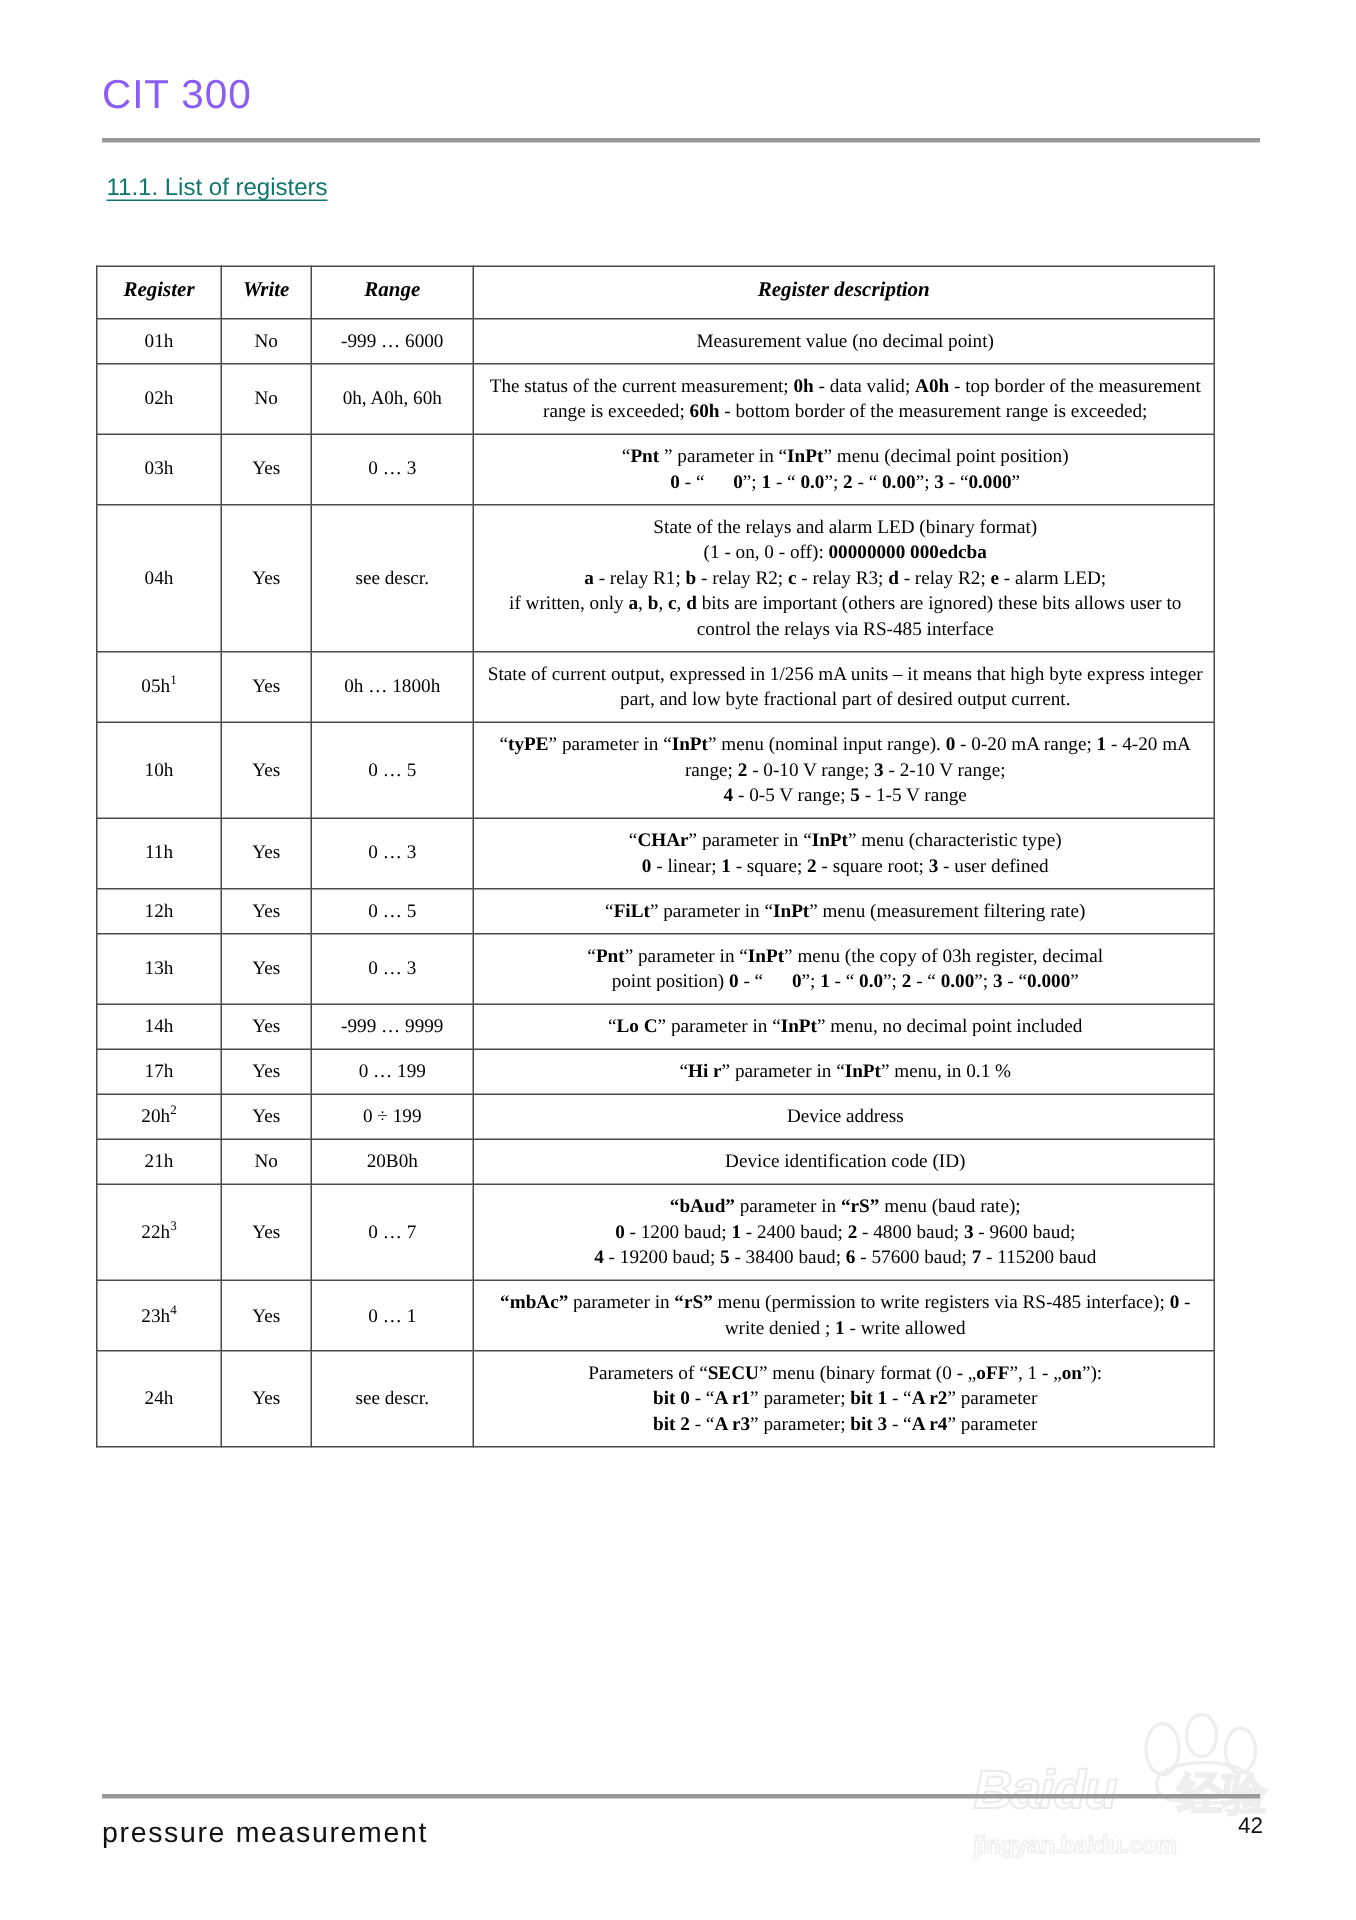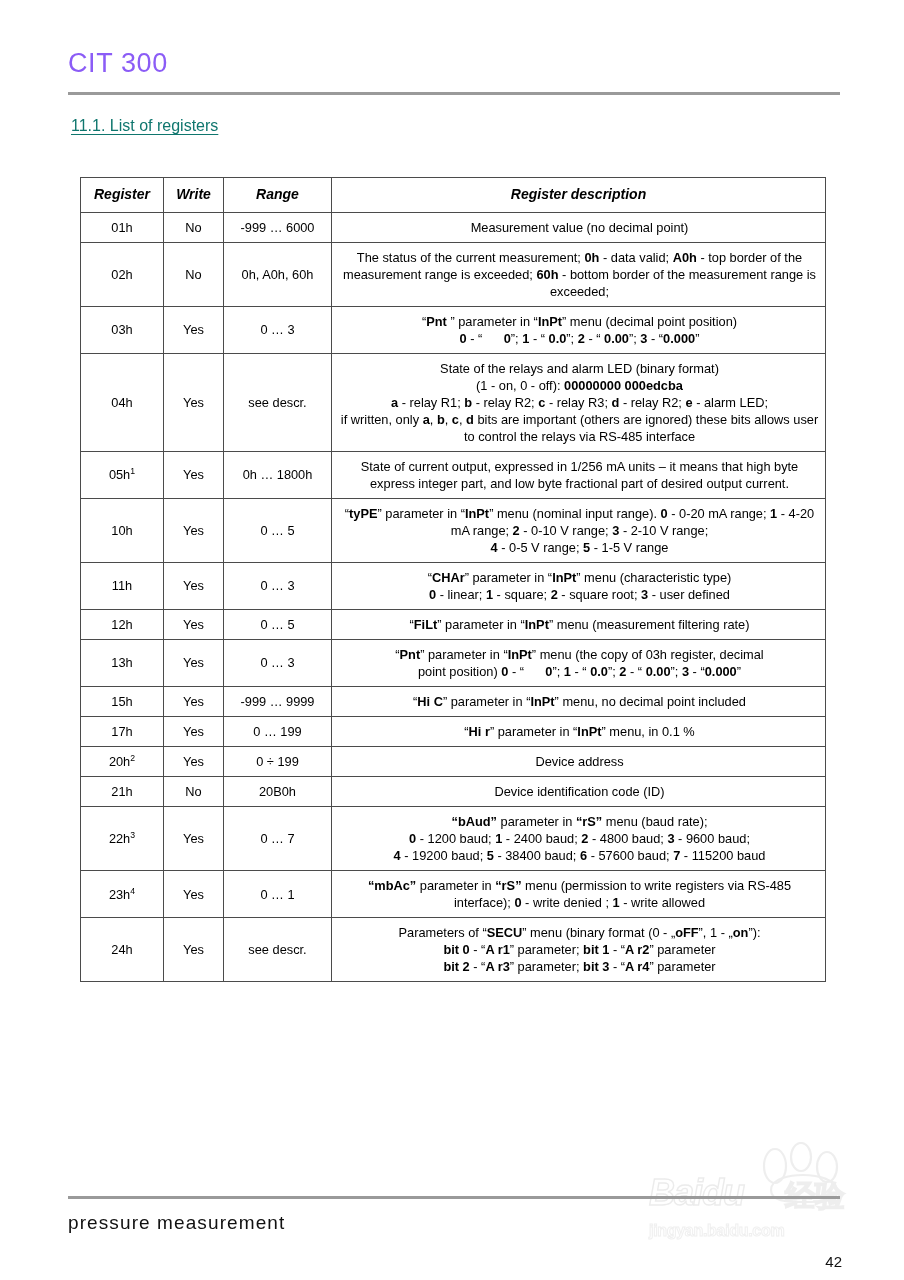--- a/index.html
+++ b/index.html
@@ -48,27 +48,28 @@
     font-size: 16px;
     color: #0f766e;
     text-decoration: underline;
     text-underline-offset: 3px;
     white-space: pre;
   }
 
   
   .reg-table {
     position: absolute;
-    left: 80px;
+    left: 64px;
     top: 177px;
     width: 745px;
     border-collapse: collapse;
     table-layout: fixed;
     font-size: 12.8px;
     line-height: 1.33;
+    font-family: Liberation Serif, serif;
   }
   .reg-table td, .reg-table th {
     border: 1px solid #4b4b4b;
     padding: 0;
     vertical-align: middle;
     background: #fff;
   }
   .reg-table thead th {
     font-style: italic;
     font-weight: bold;
@@ -121,21 +122,20 @@
     color: #111;
     white-space: pre;
   }
   .page-number {
     position: absolute;
     right: 62px;
     top: 1209px;
     font-size: 15px;
     color: #111;
     white-space: pre;
-    margin-top: 44px;
   }
 
   
   .watermark {
     position: absolute;
     left: 645px;
     top: 1142px;
     width: 220px;
     height: 112px;
     pointer-events: none;
@@ -279,25 +279,25 @@
         <tr>
           <td class="col-reg">13h</td>
           <td class="col-write">Yes</td>
           <td class="col-range">0 … 3</td>
           <td class="col-desc">
             <span class="ln">“<b>Pnt</b>” parameter in “<b>InPt</b>” menu (the copy of 03h register, decimal</span>
             <span class="ln">point position) <b>0</b> - “<b>      0</b>”; <b>1</b> - “ <b>0.0</b>”; <b>2</b> - “ <b>0.00</b>”; <b>3</b> - “<b>0.000</b>”</span>
           </td>
         </tr>
         <tr>
-          <td class="col-reg">15h</td>
+          <td class="col-reg">14h</td>
           <td class="col-write">Yes</td>
           <td class="col-range">-999 … 9999</td>
           <td class="col-desc">
-            <span class="ln">“<b>Hi C</b>” parameter in “<b>InPt</b>” menu, no decimal point included</span>
+            <span class="ln">“<b>Lo C</b>” parameter in “<b>InPt</b>” menu, no decimal point included</span>
           </td>
         </tr>
         <tr>
           <td class="col-reg">17h</td>
           <td class="col-write">Yes</td>
           <td class="col-range">0 … 199</td>
           <td class="col-desc">
             <span class="ln">“<b>Hi r</b>” parameter in “<b>InPt</b>” menu, in 0.1 %</span>
           </td>
         </tr>

